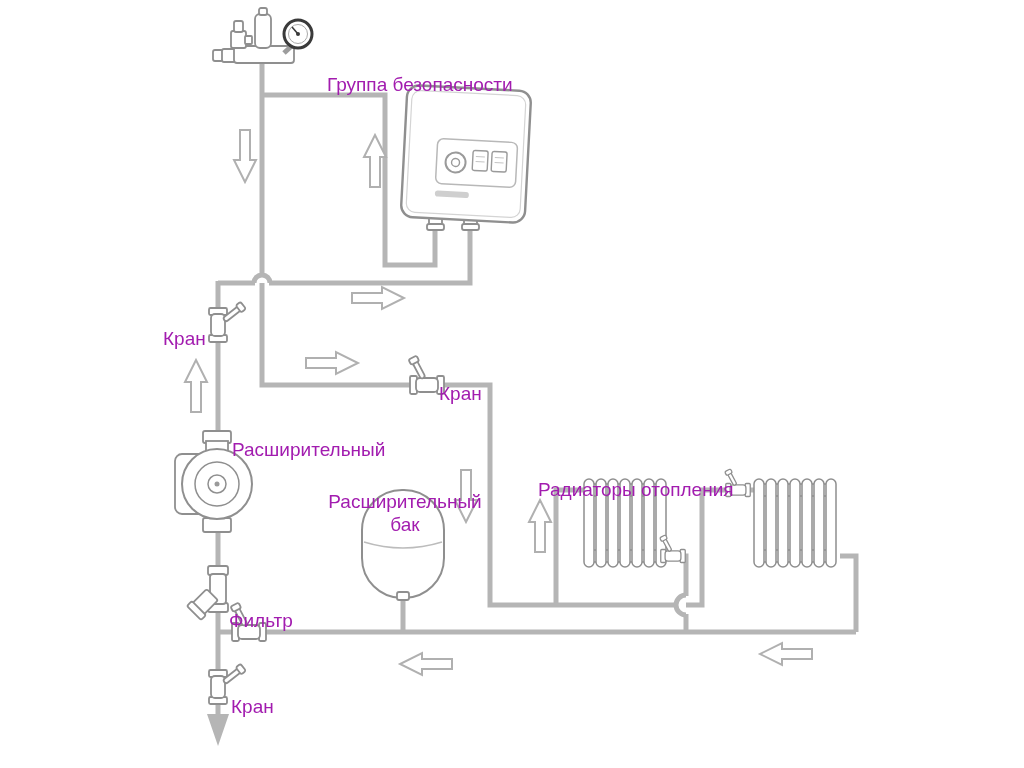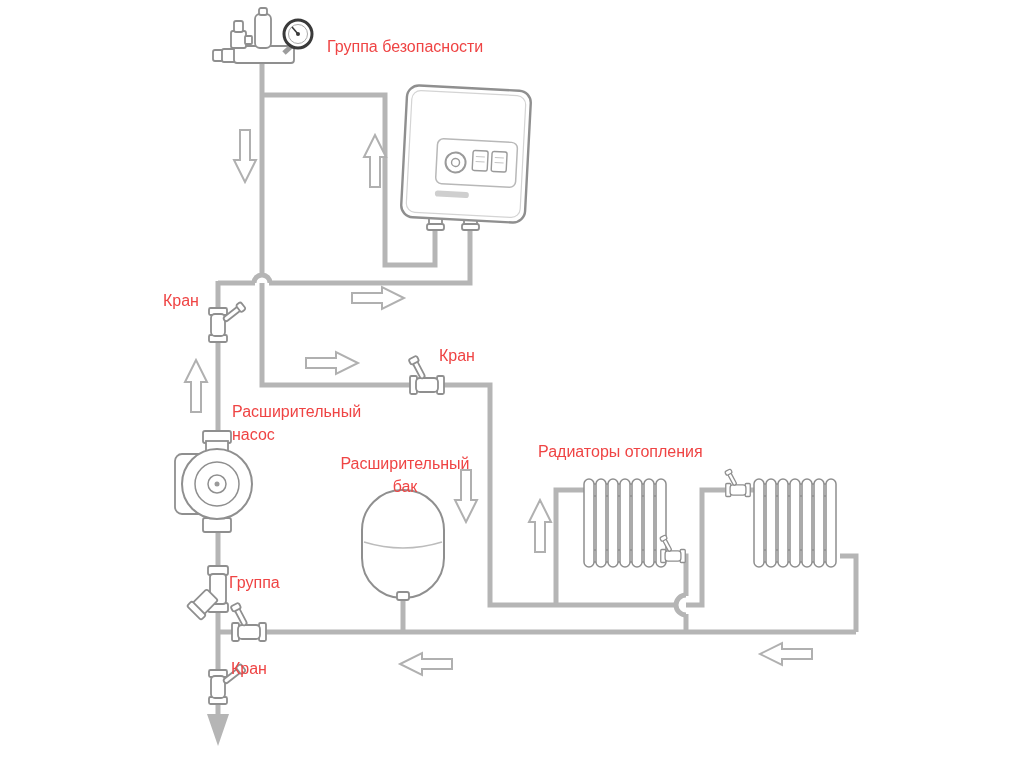--- a/index.html
+++ b/index.html
@@ -1,21 +1,21 @@
 <!DOCTYPE html>
 <html><head>
 <meta charset="utf-8">
 <style>
   html,body{margin:0;padding:0;background:#fff;}
   #stage{
     position:relative;width:1024px;height:768px;background:#ffffff;overflow:hidden;
     font-family:"Liberation Sans",sans-serif;
   }
   #stage svg{position:absolute;left:0;top:0;}
-  .lbl{position:absolute;color:#ef4444;font-size:16px;line-height:23px;white-space:nowrap;}
+  .lbl{position:absolute;color:#a21caf;font-size:19px;line-height:23px;white-space:nowrap;margin-top:38px;}
   .lbl .ln{display:block;}
   #tank-label{width:186px;text-align:center;}
 </style>
 </head>
 <body>
 
 <div id="stage">
 
 <svg width="1024" height="768" viewBox="0 0 1024 768">
   <defs>
@@ -167,26 +167,25 @@
 </svg>
 
   <div class="lbl" style="left:327px;top:35px;">Группа безопасности</div>
 
   <div class="lbl" style="left:163px;top:289px;">Кран</div>
 
   <div class="lbl" style="left:439px;top:344px;">Кран</div>
 
   <div class="lbl" style="left:232px;top:400px;">
     <span class="ln">Расширительный</span>
-    <span class="ln">насос</span>
   </div>
 
   <div class="lbl" style="left:538px;top:440px;">Радиаторы отопления</div>
 
   <div class="lbl" id="tank-label" style="left:312px;top:452px;">
     <span class="ln">Расширительный</span>
     <span class="ln">бак</span>
   </div>
 
-  <div class="lbl" style="left:229px;top:571px;">Группа</div>
+  <div class="lbl" style="left:229px;top:571px;">Фильтр</div>
 
   <div class="lbl" style="left:231px;top:657px;">Кран</div>
 </div>
 
 </body></html>

